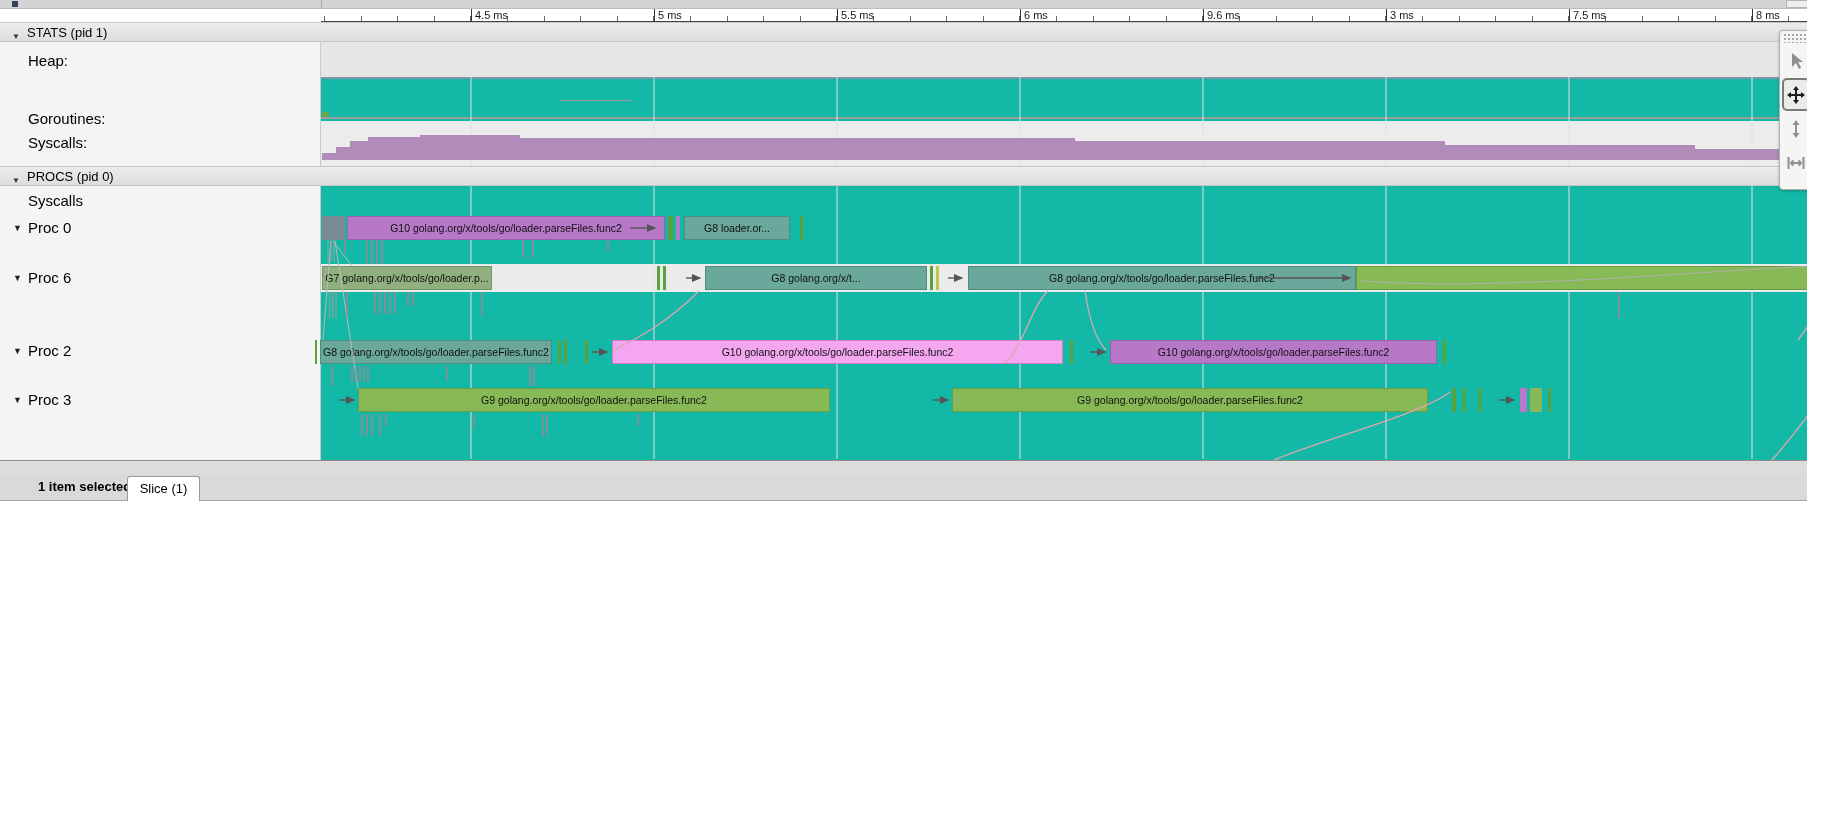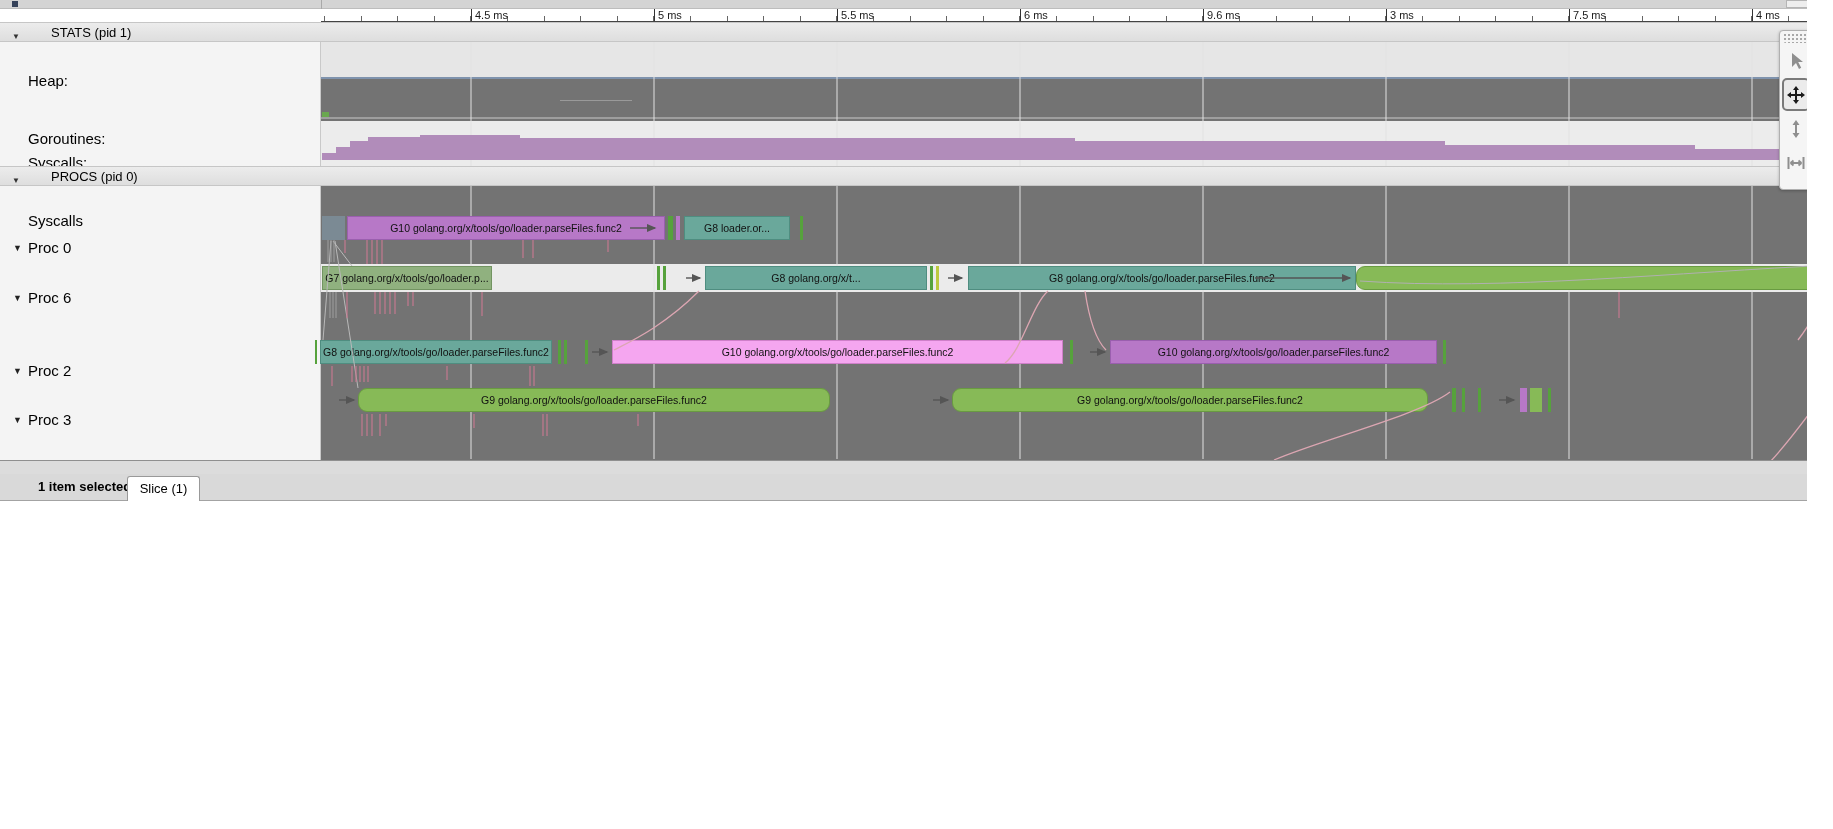--- a/index.html
+++ b/index.html
@@ -1,16 +1,16 @@
 <!DOCTYPE html>
 <html><head>
 <meta charset="utf-8">
 <style>
   html,body{margin:0;padding:0;background:#fff;}
-  #app{position:relative;width:1807px;height:829px;overflow:hidden;background:#737373;
+  #app{position:relative;width:1807px;height:829px;overflow:hidden;background:#14b8a6;
        font-family:"Liberation Sans","DejaVu Sans",sans-serif;color:#000;}
   .abs{position:absolute;}
 
   
   #topstrip{left:0;top:0;width:1833px;height:9px;background:#d4d4d4;border-bottom:1px solid #bdbdbd;box-sizing:border-box;}
   #topstrip .vdiv{position:absolute;left:321px;top:0;width:1px;height:9px;background:#a9a9a9;}
   #topstrip .thumb{position:absolute;left:12px;top:1px;width:6px;height:6px;background:#35425a;}
   #topstrip .corner{position:absolute;top:0;height:8px;background:#eee;border:1px solid #b5b5b5;box-sizing:border-box;}
   #ruler{left:0;top:9px;width:1833px;height:13px;background:#fff;}
   #ruler .baseline{position:absolute;left:321px;top:12px;width:1512px;height:1px;background:#444;}
@@ -18,43 +18,43 @@
      background:repeating-linear-gradient(to right,#666 0 1px,transparent 1px 36.6px);}
   .majortick{position:absolute;top:0;width:1px;height:12px;background:#333;}
   .rlabel{position:absolute;top:0;font-size:11px;line-height:12px;color:#1a1a1a;white-space:nowrap;}
 
   
   #labelcol{left:0;top:22px;width:321px;height:438px;background:#f4f4f4;border-right:1px solid #c9c9c9;box-sizing:border-box;}
   .sechead{left:0;width:1833px;height:20px;background:linear-gradient(#ececec,#dedede);
            border-top:1px solid #c6c6c6;border-bottom:1px solid #c6c6c6;box-sizing:border-box;
            font-size:13px;line-height:18px;}
   .sechead .tri{position:absolute;left:12px;top:5px;font-size:8px;color:#333;}
-  .sechead .ttl{position:absolute;left:27px;top:1px;margin-left:24px;}
-  .rowlabel{position:absolute;left:28px;font-size:15px;color:#000;white-space:nowrap;margin-top:20px;}
+  .sechead .ttl{position:absolute;left:27px;top:1px;}
+  .rowlabel{position:absolute;left:28px;font-size:15px;color:#000;white-space:nowrap;}
   .proctri{position:absolute;left:13px;font-size:9px;color:#222;}
 
   
   .trackband{position:absolute;left:321px;width:1497px;}
   #heapfill{top:42px;height:35px;background:#e6e6e6;}
   #heapline{top:77px;height:2px;background:#7f93ad;}
   #goroline{top:117px;height:2px;background:#9e9e9e;}
   #gorospeck{left:322px;top:112px;width:7px;height:5px;background:#6aa84f;position:absolute;}
   #gorodash{left:560px;top:100px;width:72px;height:1px;background:#9a9a9a;position:absolute;}
   #threadsbg{top:121px;height:45px;background:#ececec;}
   #p1band{top:264px;height:28px;background:#ebebeb;}
 
   
   .slice{position:absolute;height:24px;line-height:22px;font-size:10.5px;text-align:center;
          overflow:hidden;white-space:nowrap;box-sizing:border-box;border:1px solid rgba(0,0,0,.22);color:#111;}
   .sliver{position:absolute;height:24px;box-sizing:border-box;}
   .c-slate{background:#7b8a94;}
   .c-purple{background:#b778c7;border-color:#9a5fae;}
   .c-teal{background:#6aa89b;border-color:#4f8d80;}
   .c-sage{background:#90b17f;border-color:#729461;}
-  .c-green{background:#87ba57;border-color:#699b41;border-radius:9px;}
+  .c-green{background:#87ba57;border-color:#699b41;}
   .c-pink{background:#f5a6f0;border-color:#cf7fc9;}
   .v-green{background:#56a23c;}
   .v-yellow{background:#bcc93e;}
   .v-purple{background:#b778c7;}
 
   svg.layer{position:absolute;left:0;top:0;pointer-events:none;}
 
   
   #toolbar{left:1779px;top:30px;width:34px;height:160px;background:#f5f5f5;border:1px solid #b0b0b0;
            border-radius:4px;box-shadow:0 1px 3px rgba(0,0,0,.25);box-sizing:border-box;}
@@ -99,21 +99,21 @@
     <div class="majortick" style="left:1386px"></div>
     <div class="majortick" style="left:1569px"></div>
     <div class="majortick" style="left:1752px"></div>
     <span class="rlabel" style="left:475px">4.5 ms</span>
     <span class="rlabel" style="left:658px">5 ms</span>
     <span class="rlabel" style="left:841px">5.5 ms</span>
     <span class="rlabel" style="left:1024px">6 ms</span>
     <span class="rlabel" style="left:1207px">9.6 ms</span>
     <span class="rlabel" style="left:1390px">3 ms</span>
     <span class="rlabel" style="left:1573px">7.5 ms</span>
-    <span class="rlabel" style="left:1756px">4 ms</span>
+    <span class="rlabel" style="left:1756px">8 ms</span>
   </div>
 
   <div class="abs" id="labelcol"></div>
 
   <div class="trackband" id="heapfill"></div>
   <div class="trackband" id="heapline"></div>
   <div class="trackband" id="goroline"></div>
   <div id="gorospeck"></div>
   <div id="gorodash"></div>
   <div class="trackband" id="threadsbg"></div>

